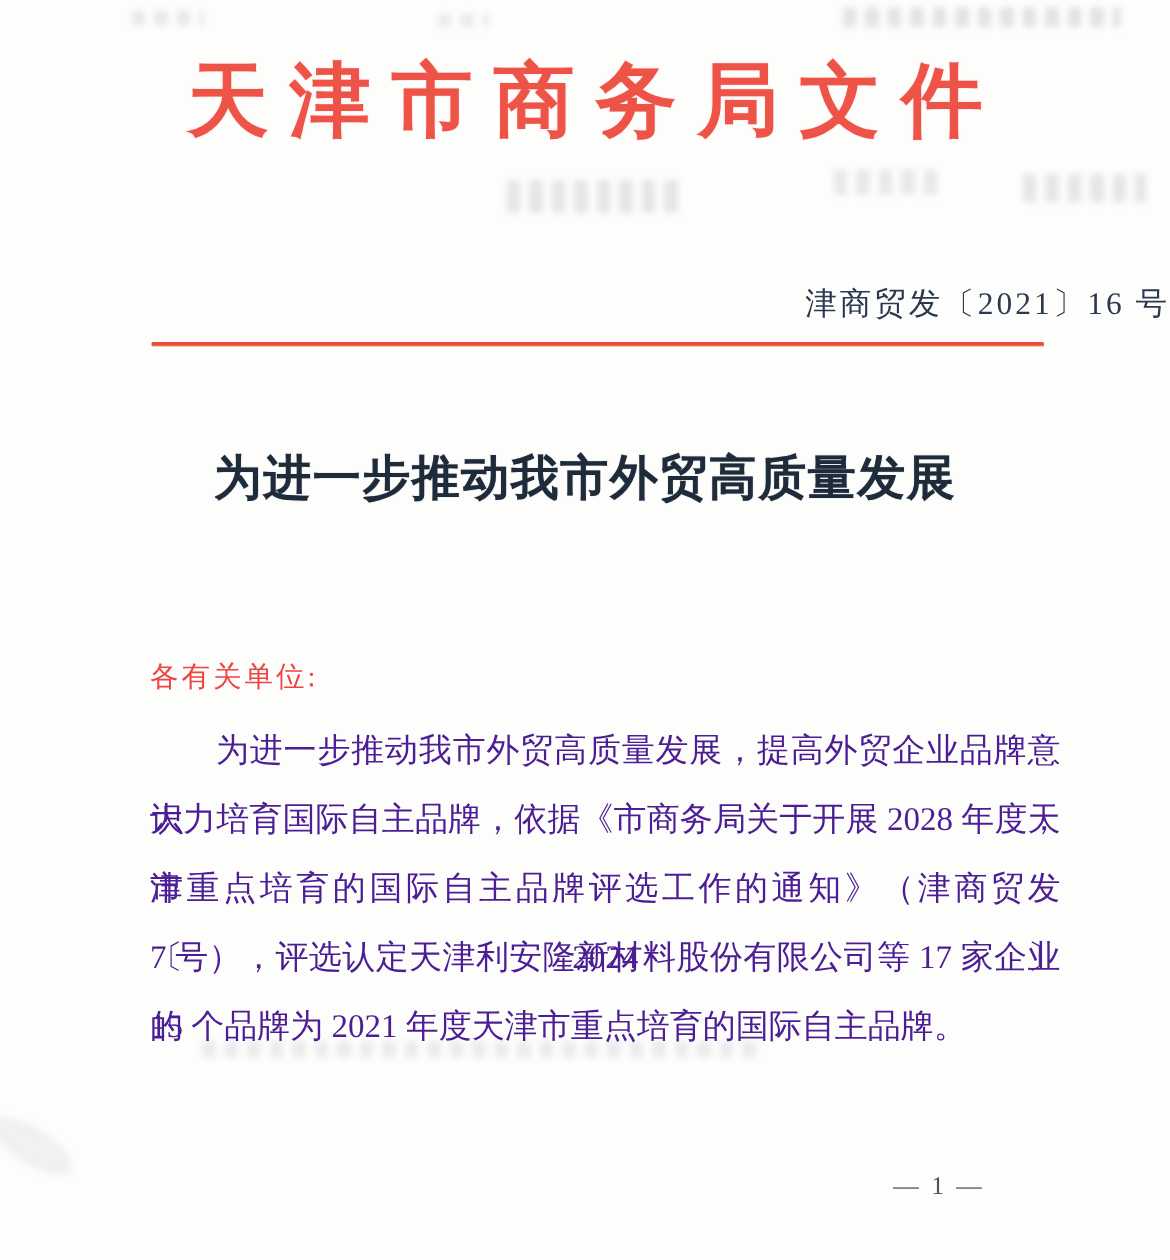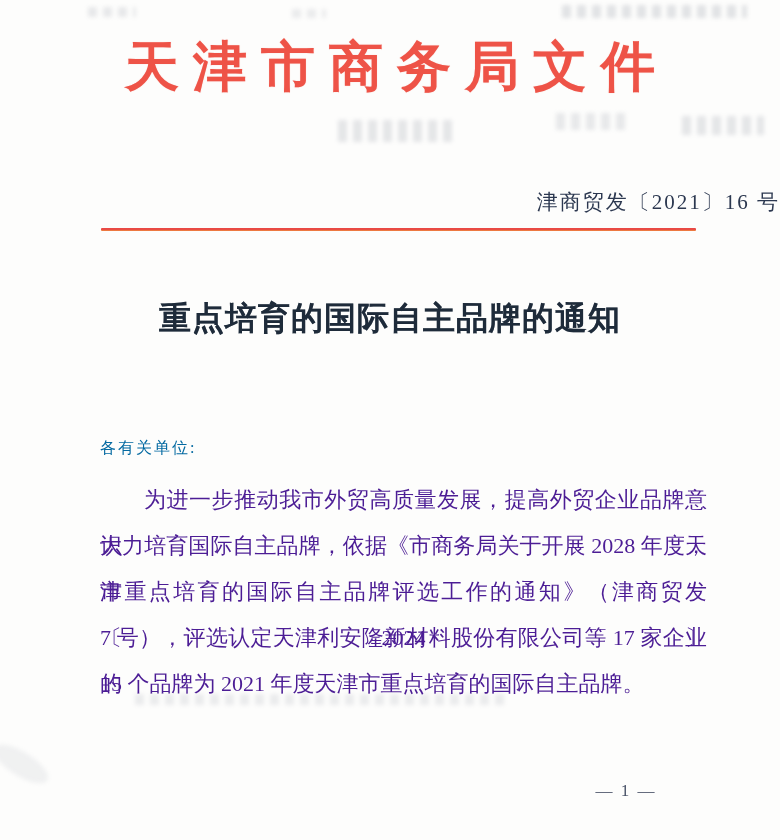--- a/index.html
+++ b/index.html
@@ -71,22 +71,22 @@
     line-height: 48px;
     letter-spacing: 1px;
     text-shadow: 0 0 0.6px rgba(30, 43, 58, 0.6);
   }
 
   
   .salutation {
     position: absolute;
     top: 438px;
     left: 100px;
-    font-size: 16px;
-    color: #0369a1;
+    font-size: 19px;
+    color: #ef4444;
     letter-spacing: 2px;
   }
   .paragraph {
     position: absolute;
     top: 477px;
     left: 100px;
     width: 607px;
     font-size: 22px;
     color: #4c1d95;
     line-height: 46px;
@@ -155,21 +155,21 @@
   <div class="ghost g7"></div>
   <div class="ghost g8"></div>
 
   <div class="header-title">天津市商务局文件</div>
 
   <div class="doc-number">津商贸发〔2021〕16 号</div>
 
   <div class="red-rule"></div>
 
   <div class="doc-title">
-    <div>重点培育的国际自主品牌的通知</div>
+    <div>为进一步推动我市外贸高质量发展</div>
   </div>
 
   <div class="salutation">各有关单位:</div>
 
   <div class="paragraph">
     <div class="para-line stretch first">为进一步推动我市外贸高质量发展，提高外贸企业品牌意识，</div>
     <div class="para-line stretch">大力培育国际自主品牌，依据《市商务局关于开展 2028 年度天津</div>
     <div class="para-line stretch">市重点培育的国际自主品牌评选工作的通知》（津商贸发〔2024〕</div>
     <div class="para-line stretch">7 号），评选认定天津利安隆新材料股份有限公司等 17 家企业的</div>
     <div class="para-line">15 个品牌为 2021 年度天津市重点培育的国际自主品牌。</div>

